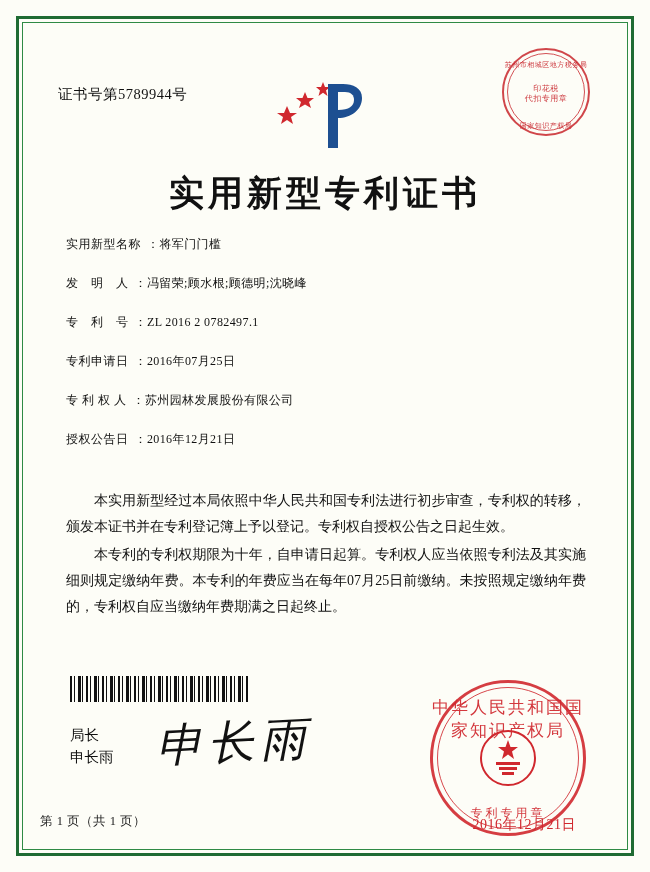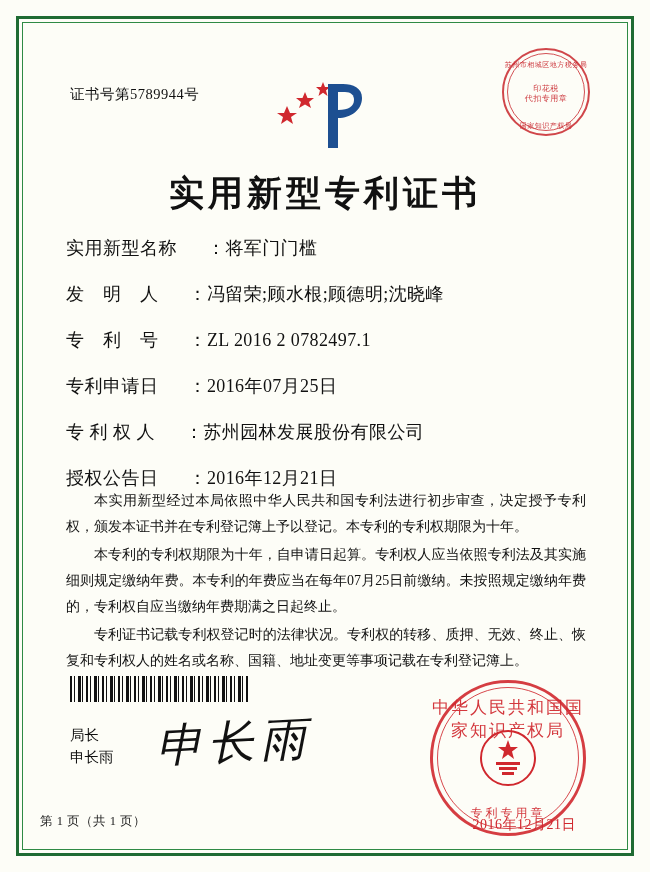--- a/index.html
+++ b/index.html
@@ -53,21 +53,20 @@
   }
 
   
   .cert-no {
     position: absolute;
     left: 18px;
     top: 45px;
     font-size: 14.5px;
     letter-spacing: 0.5px;
     color: #111;
-    margin-left: 12px;
   }
 
   .logo {
     position: absolute;
     left: 225px;
     top: 30px;
     width: 110px;
     height: 90px;
   }
   .logo svg { display: block; }
@@ -126,23 +125,22 @@
   .fields {
     position: absolute;
     left: 26px;
     right: 26px;
     top: 196px;
   }
   .field {
     display: flex;
     align-items: baseline;
     margin-bottom: 22px;
-    font-size: 18px;
-    color: #111;
-    gap: 24px;
+    font-size: 12px;
+    color: #111;
   }
   .field .label {
     white-space: nowrap;
     letter-spacing: 0.5px;
   }
   .field .value {
     margin-left: 6px;
     letter-spacing: 0.4px;
   }
 
@@ -326,23 +324,22 @@
         <span class="label">专 利 权 人</span>
         <span class="value">：<span>苏州园林发展股份有限公司</span></span>
       </div>
       <div class="field">
         <span class="label">授权公告日</span>
         <span class="value">：<span>2016年12月21日</span></span>
       </div>
     </div>
 
     <div class="paragraphs">
-      <p>本实用新型经过本局依照中华人民共和国专利法进行初步审查，决定授予专利权，颁发本证书并在专利登记簿上予以登记。本专利的专利权期限为十年。</p>
+      <p>本实用新型经过本局依照中华人民共和国专利法进行初步审查，专利权的转移，颁发本证书并在专利登记簿上予以登记。专利权自授权公告之日起生效。</p>
       <p>本专利的专利权期限为十年，自申请日起算。专利权人应当依照专利法及其实施细则规定缴纳年费。本专利的年费应当在每年07月25日前缴纳。未按照规定缴纳年费的，专利权自应当缴纳年费期满之日起终止。</p>
-      <p>专利证书记载专利权登记时的法律状况。专利权的转移、质押、无效、终止、恢复和专利权人的姓名或名称、国籍、地址变更等事项记载在专利登记簿上。</p>
     </div>
 
     <div class="barcode"></div>
 
     <div class="sig-label">
       <div>局长</div>
       <div>申长雨</div>
     </div>
     <div class="signature">申长雨</div>
 

